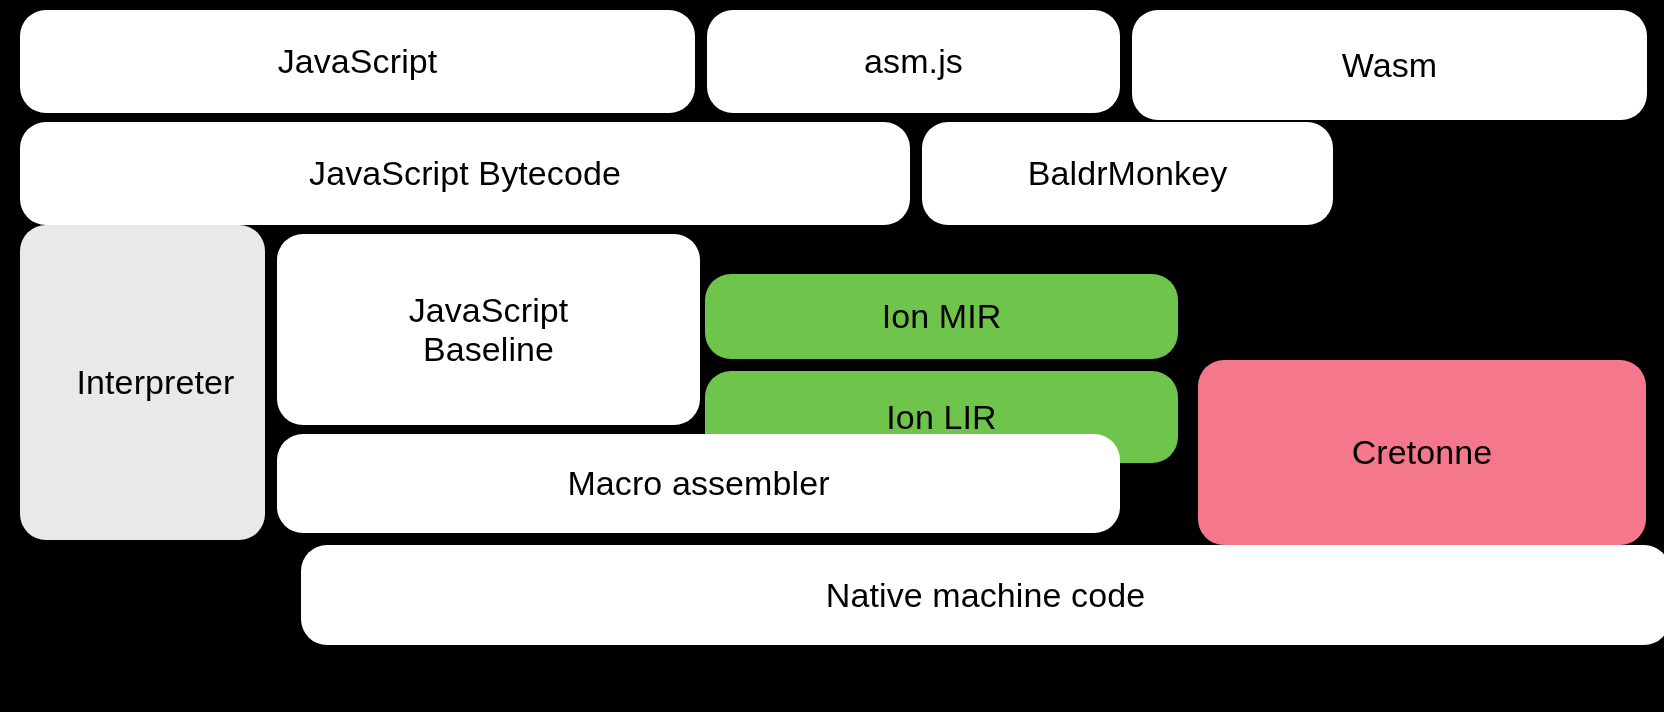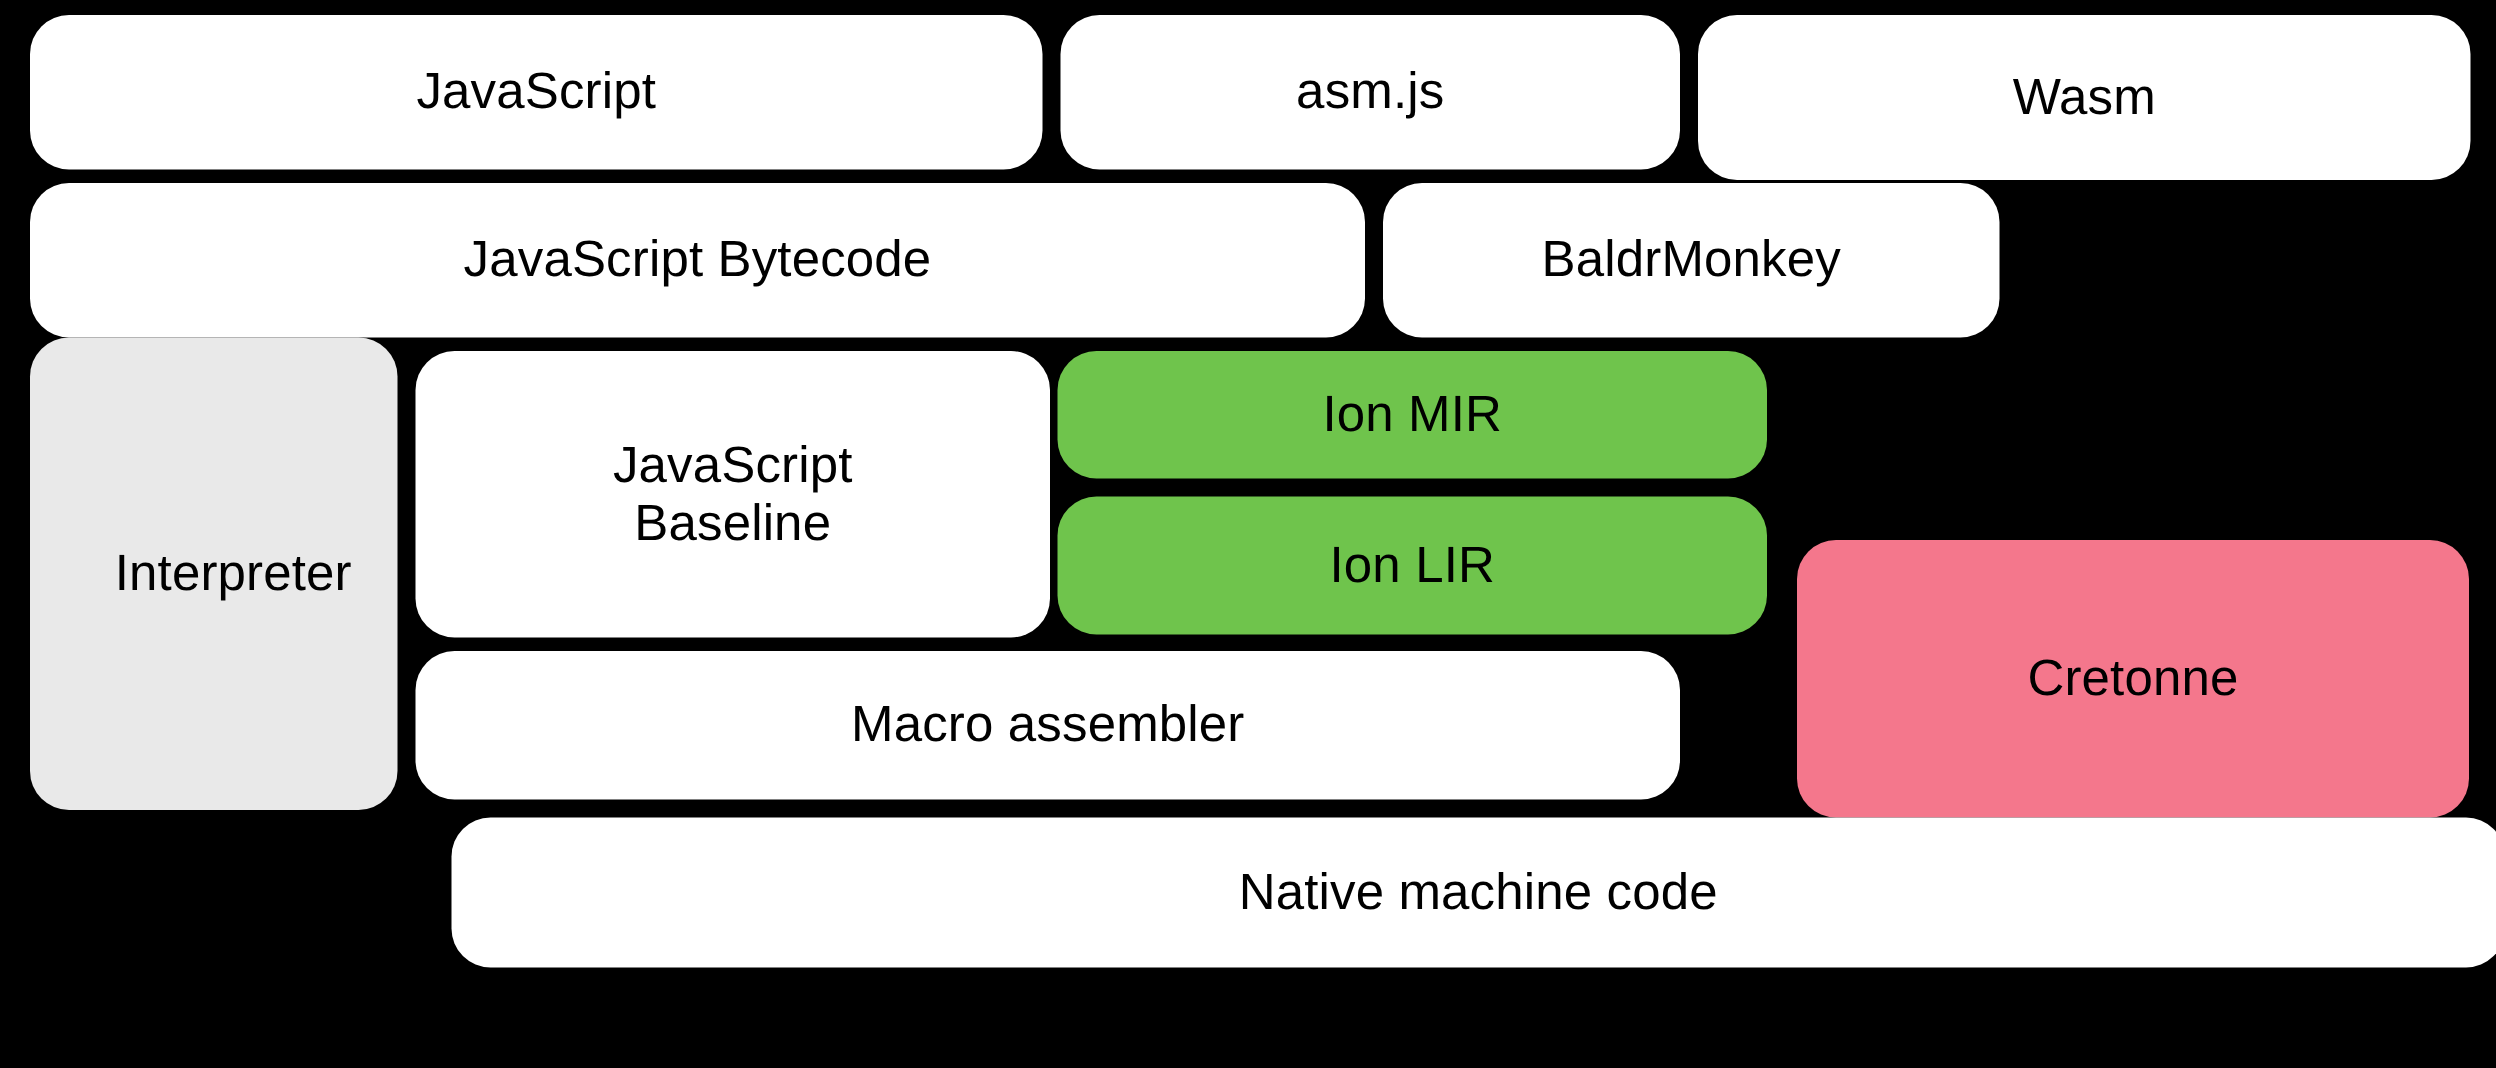--- a/index.html
+++ b/index.html
@@ -26,21 +26,21 @@
     color: #000000;
     font-size: 34px;
     line-height: 1.12;
     font-weight: 400;
     letter-spacing: 0.1px;
     white-space: pre-line;
     padding: 2px 10px;
   }
   .fill-white { background: #FFFFFF; }
   .fill-gray  { background: #E9E9E9; padding-left: 36px; }
-  .fill-green { background: #6FC44C; }
+  .fill-green { background: #6FC44C; margin-top: 40px; }
   .fill-pink  { background: #F4778C; margin-top: 12px; }
 
   
   #box-javascript        { left: 20px;   top: 10px;  width: 675px; height: 103px; }
   #box-asmjs             { left: 707px;  top: 10px;  width: 413px; height: 103px; }
   #box-wasm              { left: 1132px; top: 10px;  width: 515px; height: 110px; }
 
   
   #box-js-bytecode       { left: 20px;   top: 122px; width: 890px; height: 103px; }
   #box-baldrmonkey       { left: 922px;  top: 122px; width: 411px; height: 103px; }

